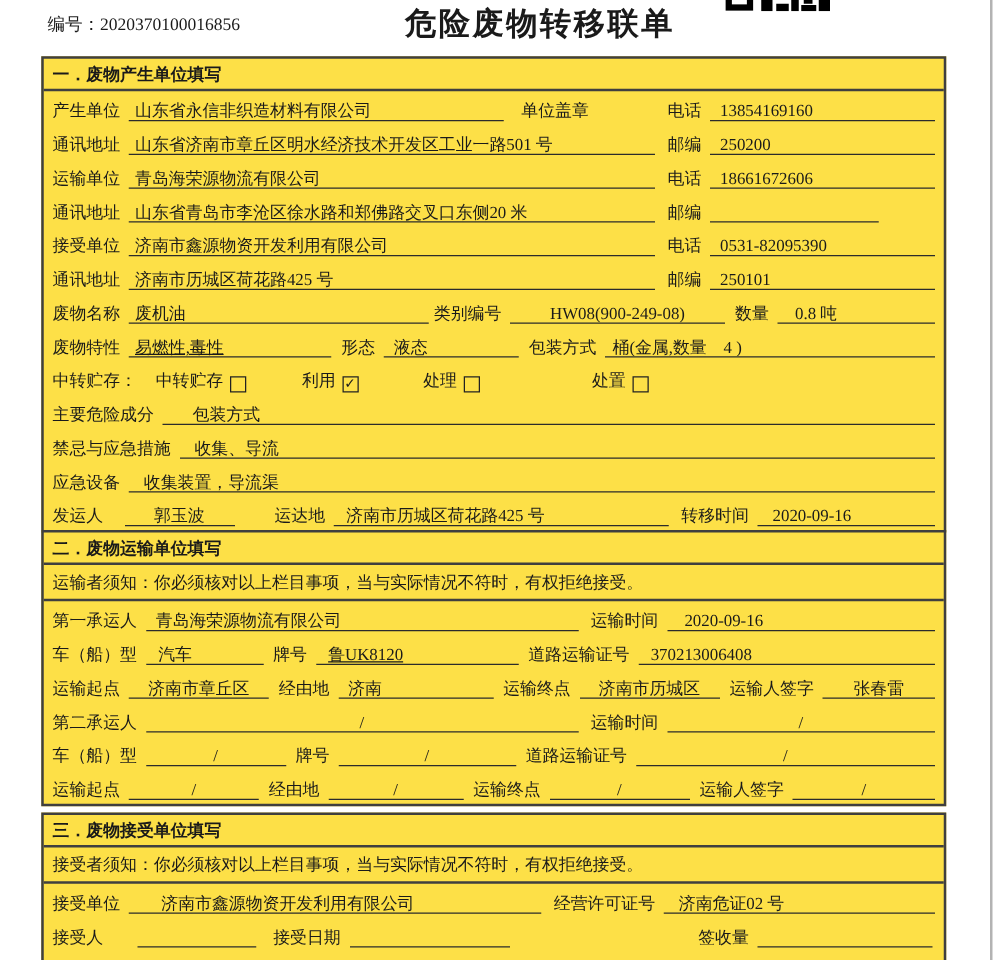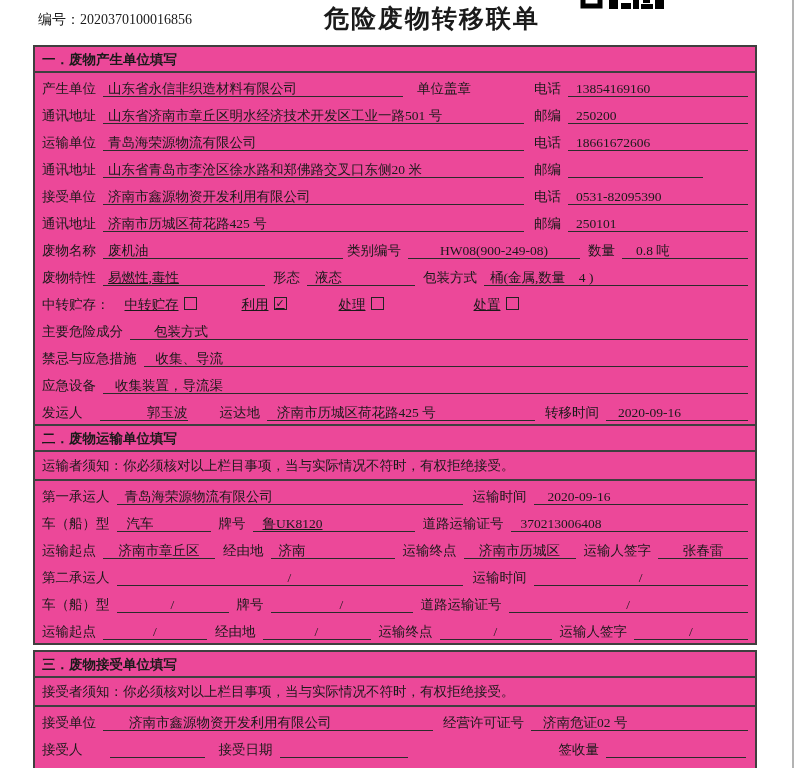--- a/index.html
+++ b/index.html
@@ -5,35 +5,35 @@
   html,body{margin:0;padding:0;background:#fff;}
   .page{position:relative;width:796px;height:768px;background:#fff;overflow:hidden;
         font-family:"Liberation Serif","DejaVu Serif",serif;color:#1a1a1a;}
   .page-edge{position:absolute;top:0;right:2px;width:2px;height:100%;background:#b3b3b3;}
   .hdr{position:relative;height:44px;}
   .serial{position:absolute;left:38px;top:11px;font-size:14px;white-space:nowrap;}
   .doc-title{position:absolute;left:50%;transform:translateX(-50%);margin-left:34px;top:2px;
              font-size:25px;font-weight:bold;letter-spacing:2px;white-space:nowrap;}
   .qr{position:absolute;top:0;right:132px;}
   .wrap{margin:1px 39px 0 33px;}
-  .section{border:2px solid #3f3f3f;background:#ec4899;}
+  .section{border:2px solid #3f3f3f;background:#fde047;}
   .section + .section{margin-top:-2px;}
   .section.gapped{margin-top:5px;}
   .sec-title{font-weight:bold;font-size:13.5px;height:19px;line-height:19px;
              padding:3px 6px 2px 7px;border-bottom:2px solid #3f3f3f;}
   .notice{font-size:13.5px;height:21px;line-height:21px;padding:3px 6px 3px 7px;
           border-bottom:2px solid #3f3f3f;}
   .row{display:flex;align-items:flex-end;height:24px;padding:0 7px 3px 7px;
        font-size:13.5px;line-height:17px;}
   .lbl{white-space:nowrap;padding-right:7px;flex:none;}
   .fld{border-bottom:1px solid #2b2b2b;white-space:nowrap;overflow:hidden;
        height:17px;flex:none;box-sizing:border-box;}
   .fld.ctr{text-align:center;}
   .gap{flex:1;}
-  .chk{display:inline-flex;align-items:flex-start;white-space:nowrap;flex:none;text-decoration:underline;}
+  .chk{display:inline-flex;align-items:flex-end;white-space:nowrap;flex:none;}
   .chk .box{width:11px;height:11px;border:1.5px solid #222;margin-left:5px;
             display:inline-block;line-height:11px;font-size:11px;text-align:center;
             position:relative;top:1px;}
 </style>
 </head>
 <body>
 
 <div class="page">
   <div class="hdr">
     <div class="serial"><span>编号：</span><span>2020370100016856</span></div>
@@ -131,21 +131,21 @@
         <div class="row">
           <span class="lbl">禁忌与应急措施</span>
           <span class="fld" style="flex: 1 1 0%; padding-left: 12px;">收集、导流</span>
         </div>
         <div class="row">
           <span class="lbl">应急设备</span>
           <span class="fld" style="flex: 1 1 0%; padding-left: 12px;">收集装置，导流渠</span>
         </div>
         <div class="row">
           <span class="lbl">发运人</span>
-          <span class="fld ctr" style="width: 88px; margin-left: 10px; text-align: right;">郭玉波</span>
+          <span class="fld ctr" style="width: 88px; margin-left: 10px;">郭玉波</span>
           <span class="lbl" style="margin-left: 32px;">运达地</span>
           <span class="fld" style="width: 268px; padding-left: 10px;">济南市历城区荷花路425 号</span>
           <span class="lbl" style="margin-left: 10px;">转移时间</span>
           <span class="fld" style="flex: 1 1 0%; padding-left: 12px;">2020-09-16</span>
         </div>
       </div>
       <div class="section">
         <div class="sec-title">二．废物运输单位填写</div>
         <div class="notice">运输者须知：你必须核对以上栏目事项，当与实际情况不符时，有权拒绝接受。</div>
         <div class="row">

